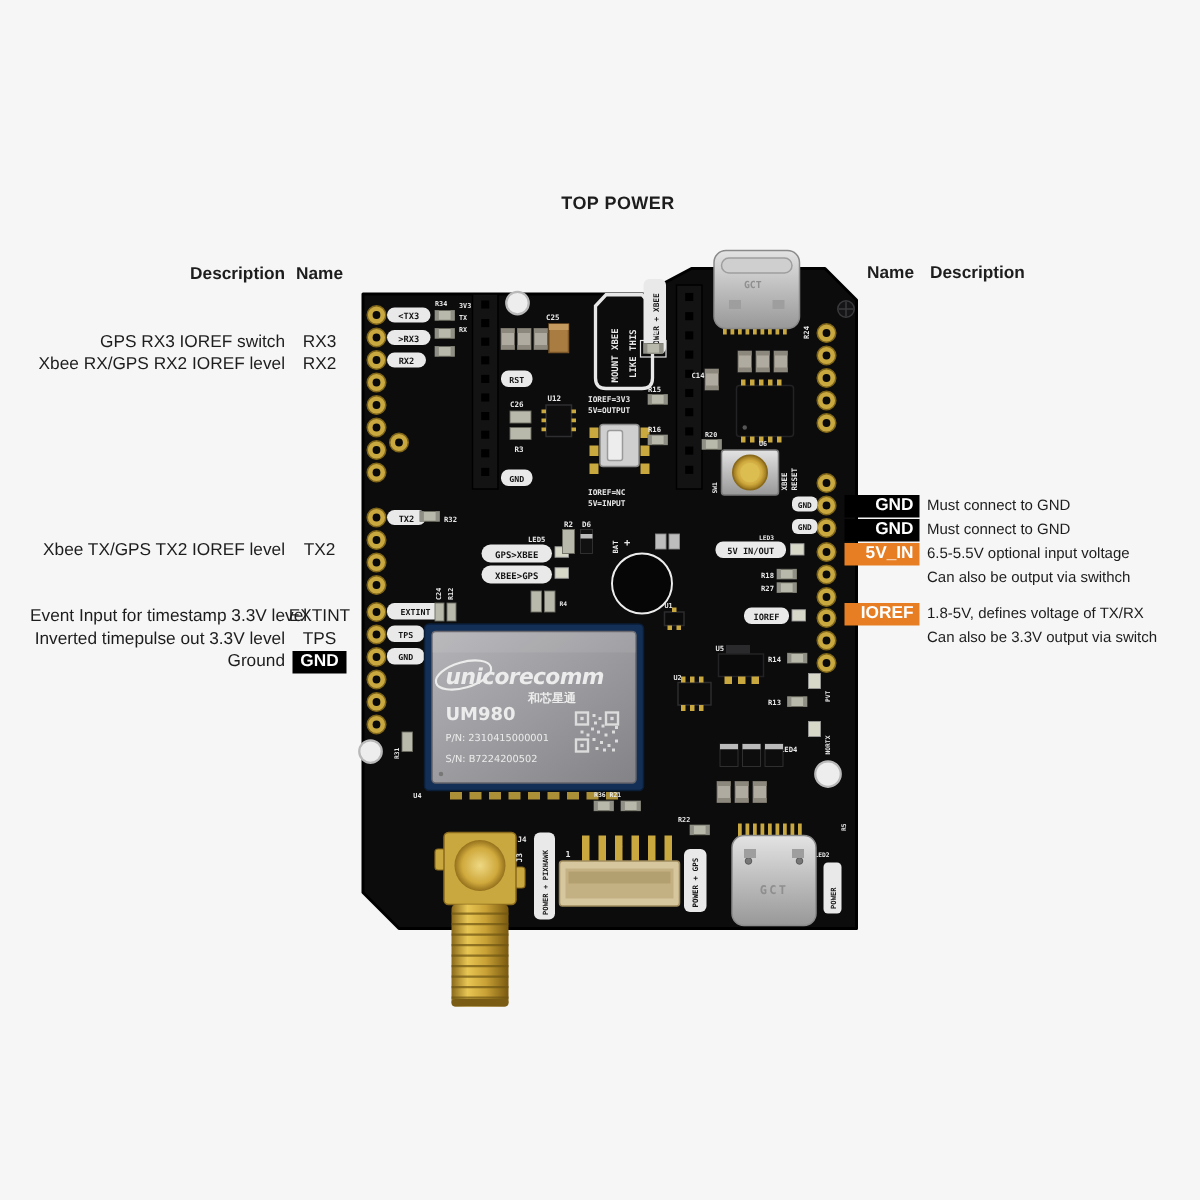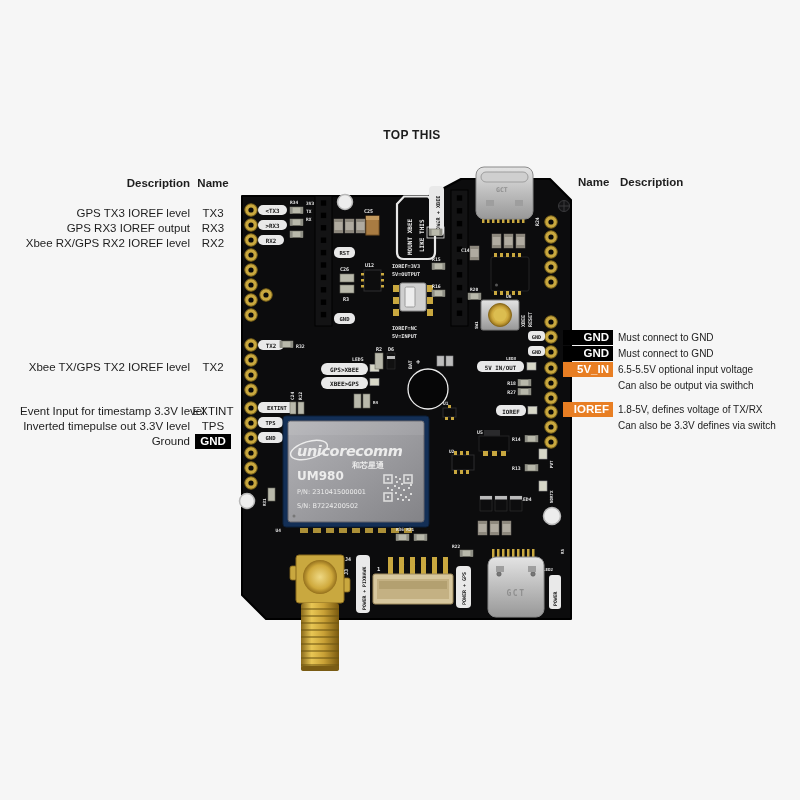--- a/index.html
+++ b/index.html
@@ -24,32 +24,28 @@
   svg text.pt{font-family:"DejaVu Sans Mono",monospace;font-weight:bold;fill:#141414}
   svg text.etch{font-family:"DejaVu Sans Mono",monospace;font-weight:bold;fill:#8f8f8f}
   svg text.mod{font-family:"DejaVu Sans",sans-serif;fill:#ececec}
   svg .pill{fill:#e9e9e9}
 </style>
 </head>
 <body>
 
 <div class="canvas">
 
-  <div class="title">TOP THIS</div>
+  <div class="title">TOP POWER</div>
 
   <div class="l-row" style="top:176px">
     <div class="l-desc hdr">Description</div>
     <div class="l-name hdr">Name</div>
   </div>
-  <div class="l-row" style="top:206px">
-    <div class="l-desc">GPS TX3 IOREF level</div>
-    <div class="l-name">TX3</div>
-  </div>
   <div class="l-row" style="top:221px">
-    <div class="l-desc">GPS RX3 IOREF output</div>
+    <div class="l-desc">GPS RX3 IOREF switch</div>
     <div class="l-name">RX3</div>
   </div>
   <div class="l-row" style="top:236px">
     <div class="l-desc">Xbee RX/GPS RX2 IOREF level</div>
     <div class="l-name">RX2</div>
   </div>
   <div class="l-row" style="top:360px">
     <div class="l-desc">Xbee TX/GPS TX2 IOREF level</div>
     <div class="l-name">TX2</div>
   </div>
@@ -71,21 +67,21 @@
 
   <div class="r-badge bg-gnd" style="top:330px">GND</div>
   <div class="r-desc" style="top:330px">Must connect to GND</div>
   <div class="r-badge bg-gnd" style="top:346px">GND</div>
   <div class="r-desc" style="top:346px">Must connect to GND</div>
   <div class="r-badge bg-pwr" style="top:362px">5V_IN</div>
   <div class="r-desc" style="top:362px">6.5-5.5V optional input voltage</div>
   <div class="r-desc" style="top:378px">Can also be output via swithch</div>
   <div class="r-badge bg-pwr" style="top:402px">IOREF</div>
   <div class="r-desc" style="top:402px">1.8-5V, defines voltage of TX/RX</div>
-  <div class="r-desc" style="top:418px">Can also be 3.3V defines via switch</div>
+  <div class="r-desc" style="top:418px">Can also be 3.3V output via switch</div>
 
   <svg class="boardsvg" viewBox="225 160 365 530">
     <defs>
       <g id="pad">
           <circle r="6.2" fill="#c9a83f" stroke="#7d6419" stroke-width="1"></circle>
           <circle r="2.6" fill="#0a0a0a"></circle>
         </g>
       <g id="hh">
           <rect x="-2.7" y="-2.7" width="5.4" height="5.4" fill="#000"></rect>
         </g>

